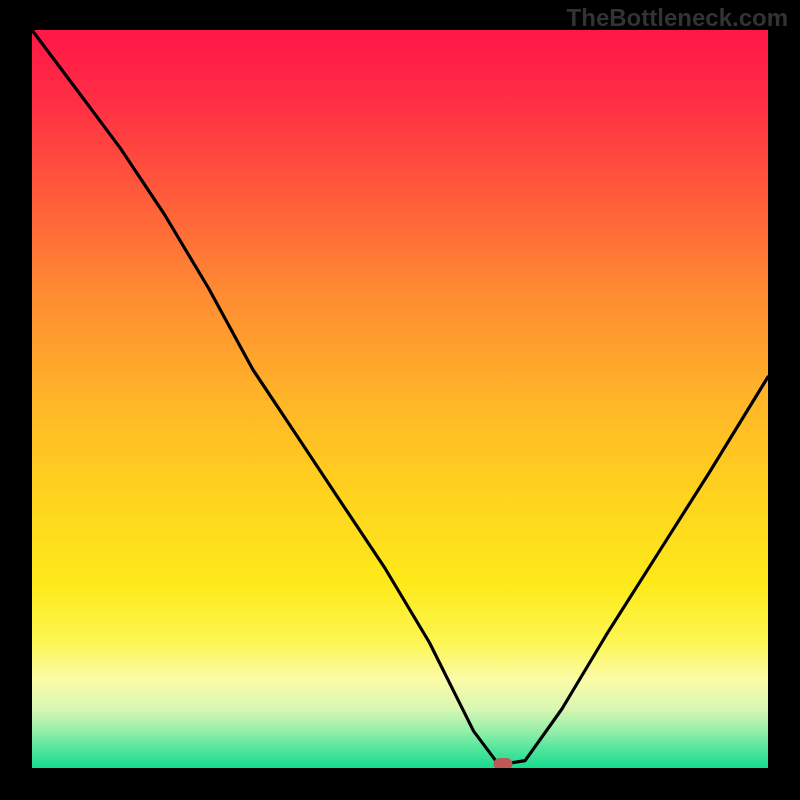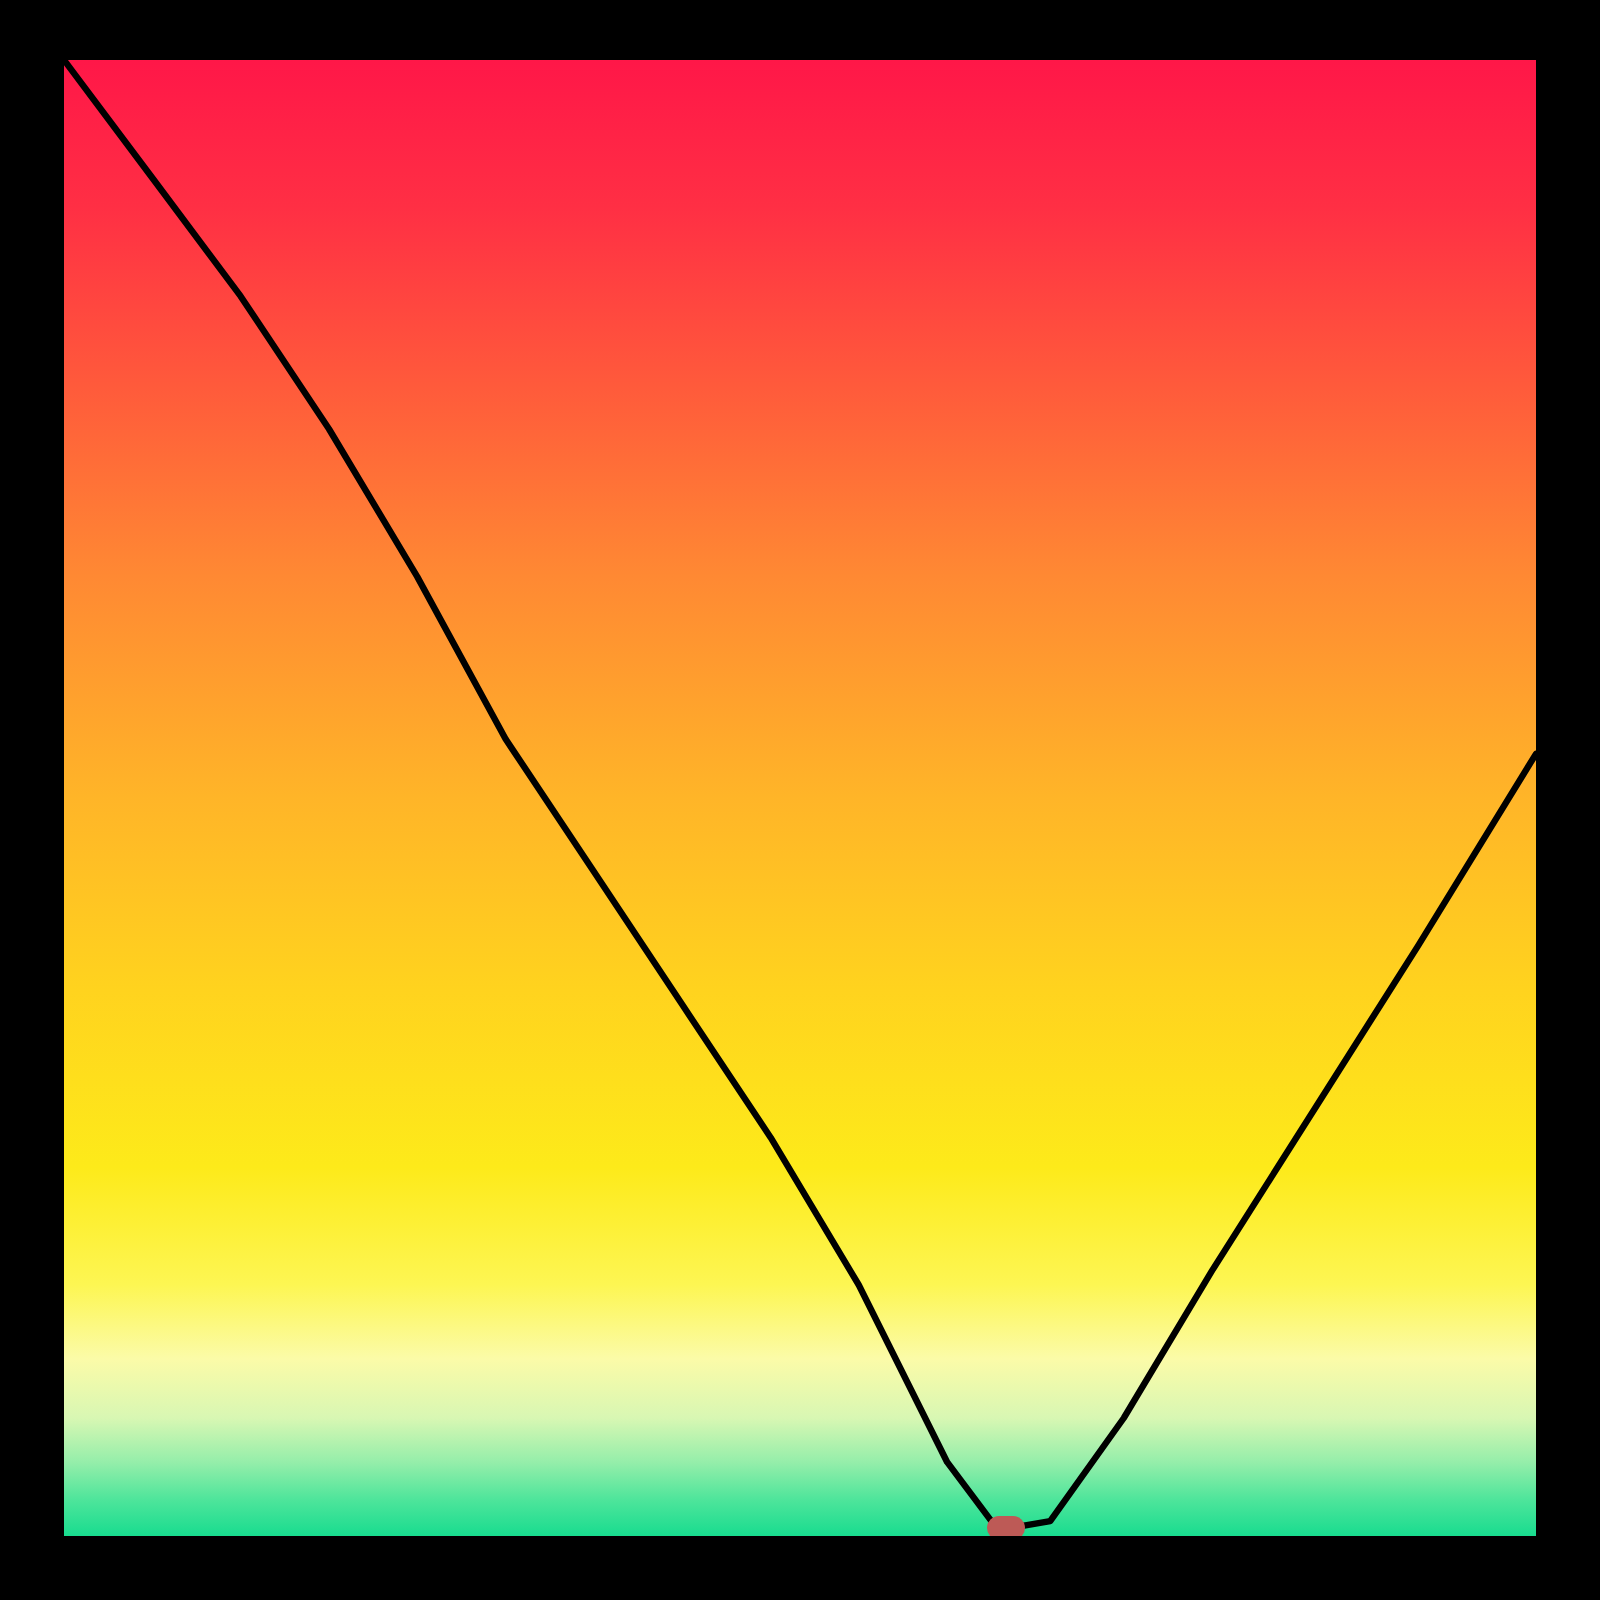--- a/index.html
+++ b/index.html
@@ -48,20 +48,21 @@
     height: 12px;
     border-radius: 8px;
     background: #bd5a56;
     transform: translate(-50%, -50%);
   }
 </style>
 </head>
 <body>
 <div class="frame">
 
+  <div class="watermark">TheBottleneck.com</div>
 
   <div class="plot">
     <svg class="gradient" viewBox="0 0 736 738" preserveAspectRatio="none" width="736" height="738">
       <defs>
         <linearGradient id="bg" x1="0" y1="0" x2="0" y2="1">
             <stop offset="0%" stop-color="#ff1748"></stop>
             <stop offset="10%" stop-color="#ff2f44"></stop>
             <stop offset="22%" stop-color="#ff5a3b"></stop>
             <stop offset="35%" stop-color="#ff8933"></stop>
             <stop offset="50%" stop-color="#ffb528"></stop>

